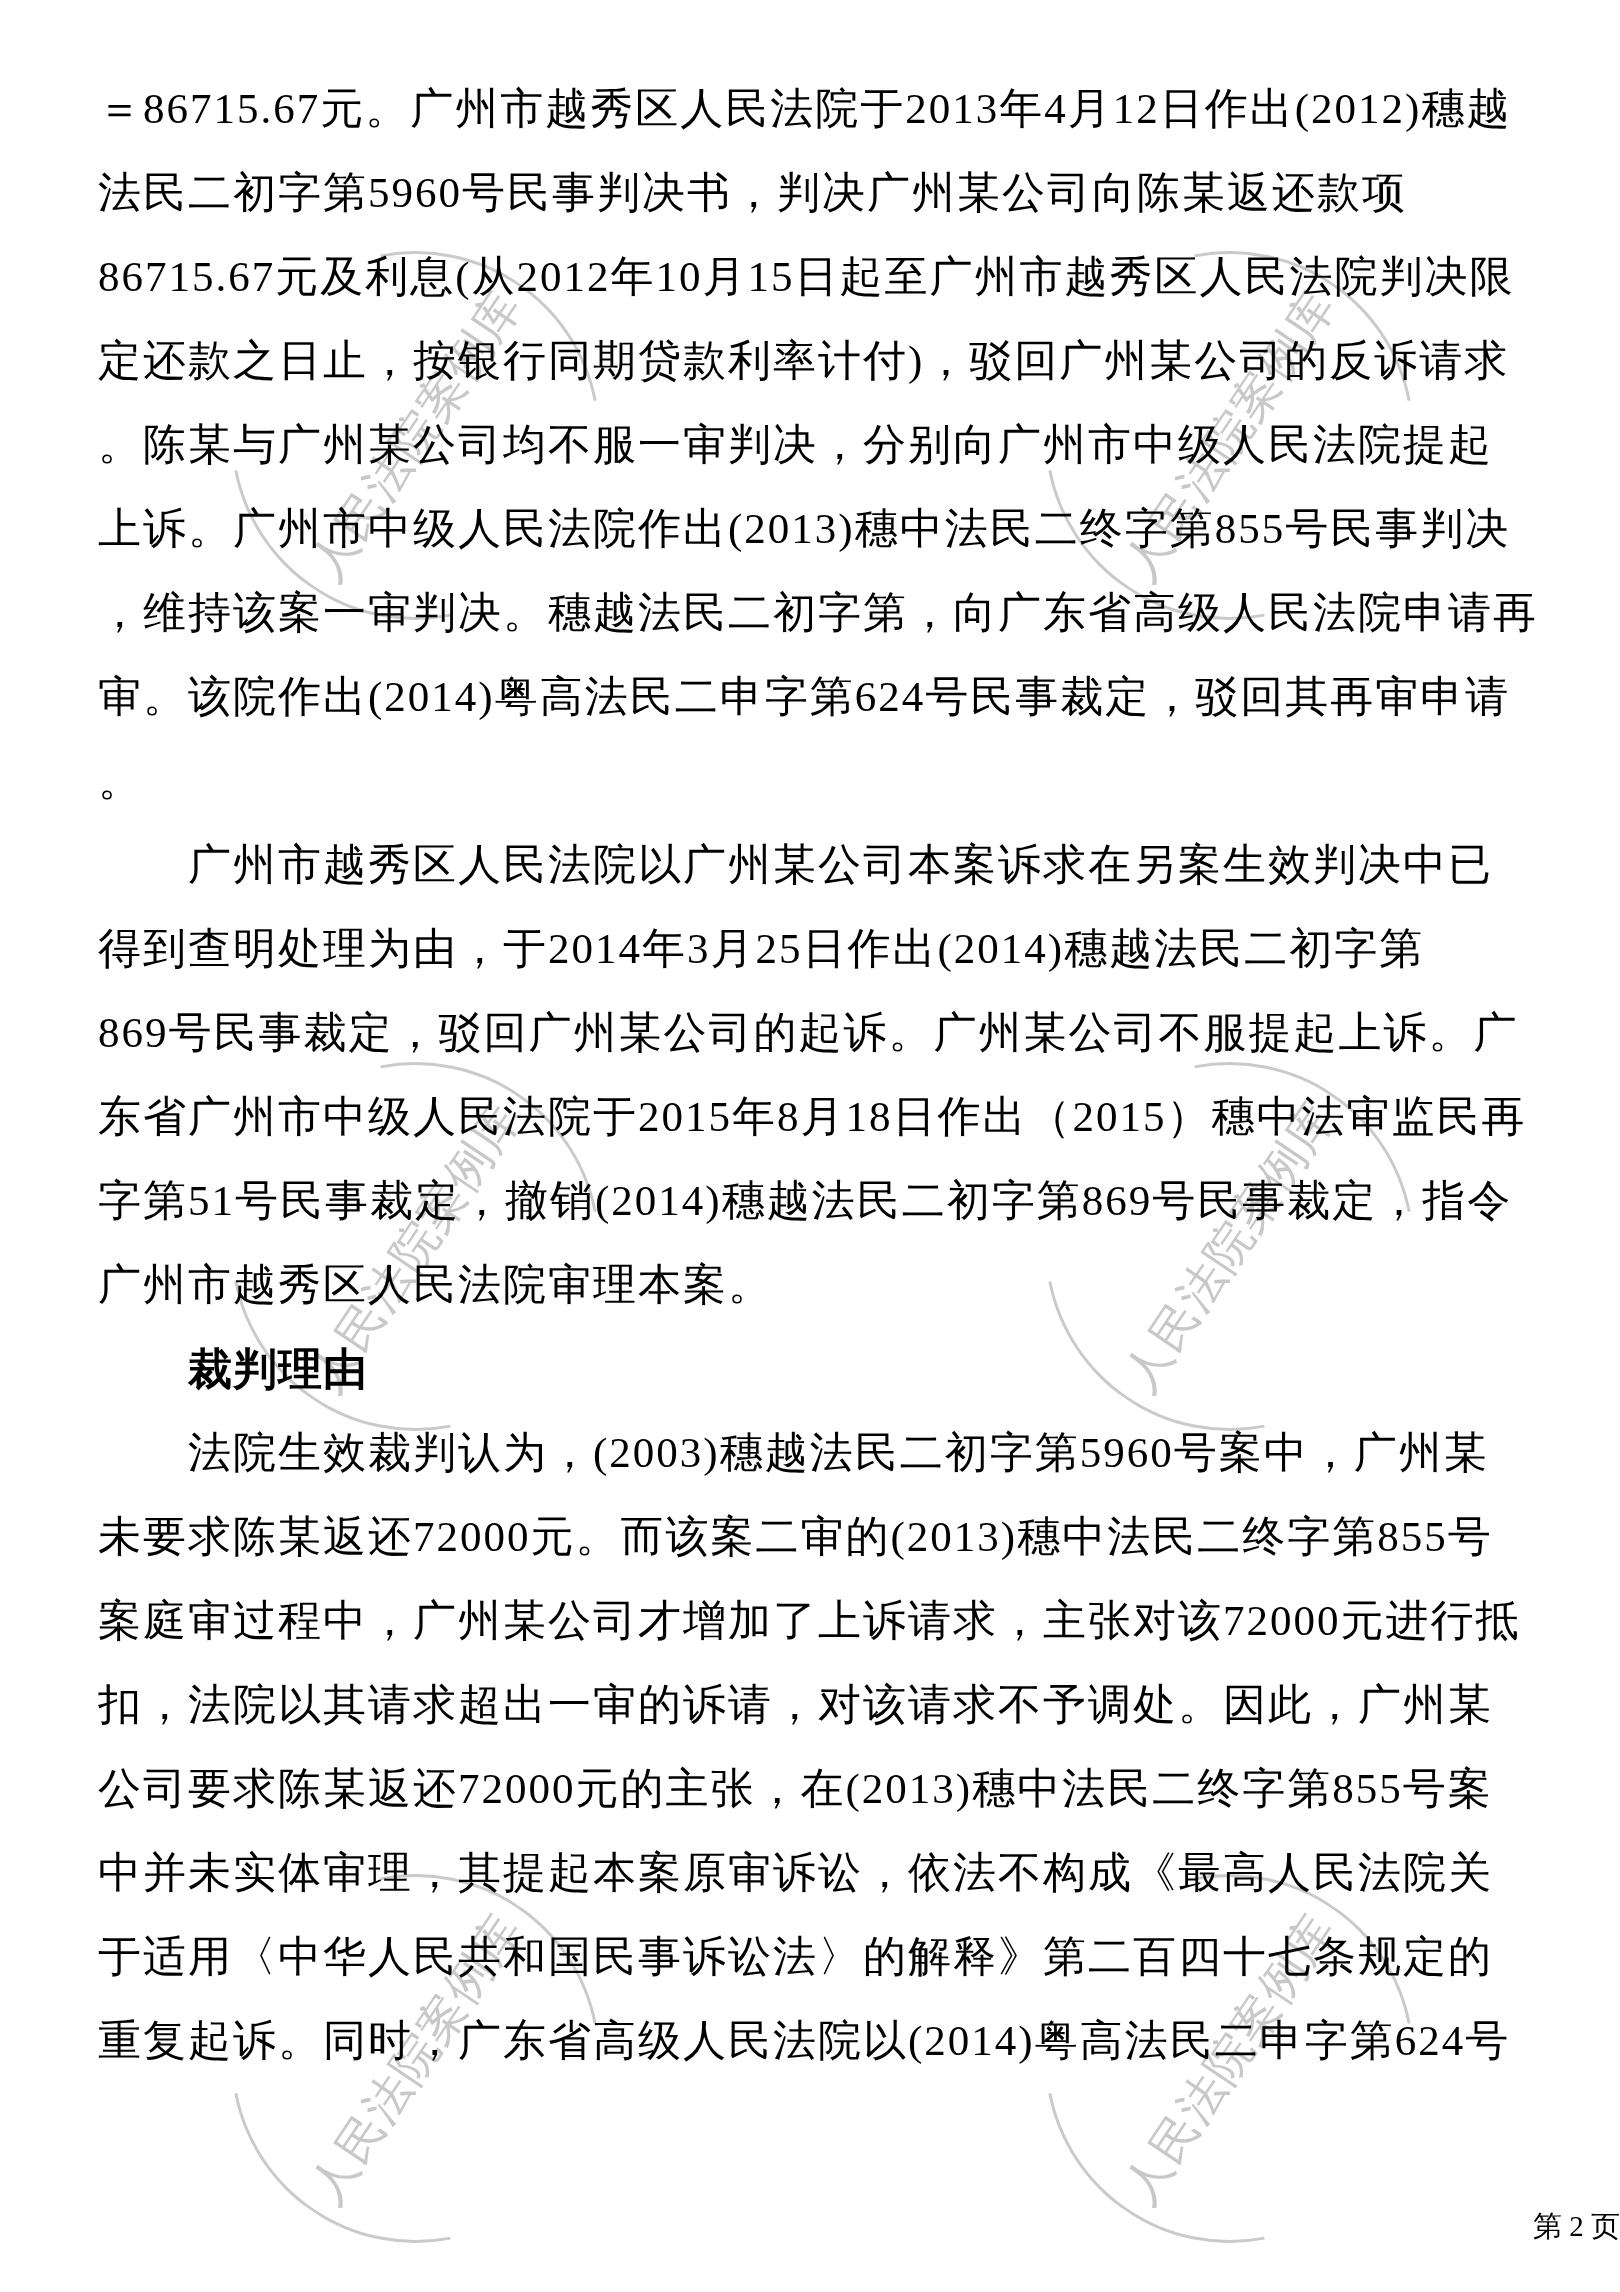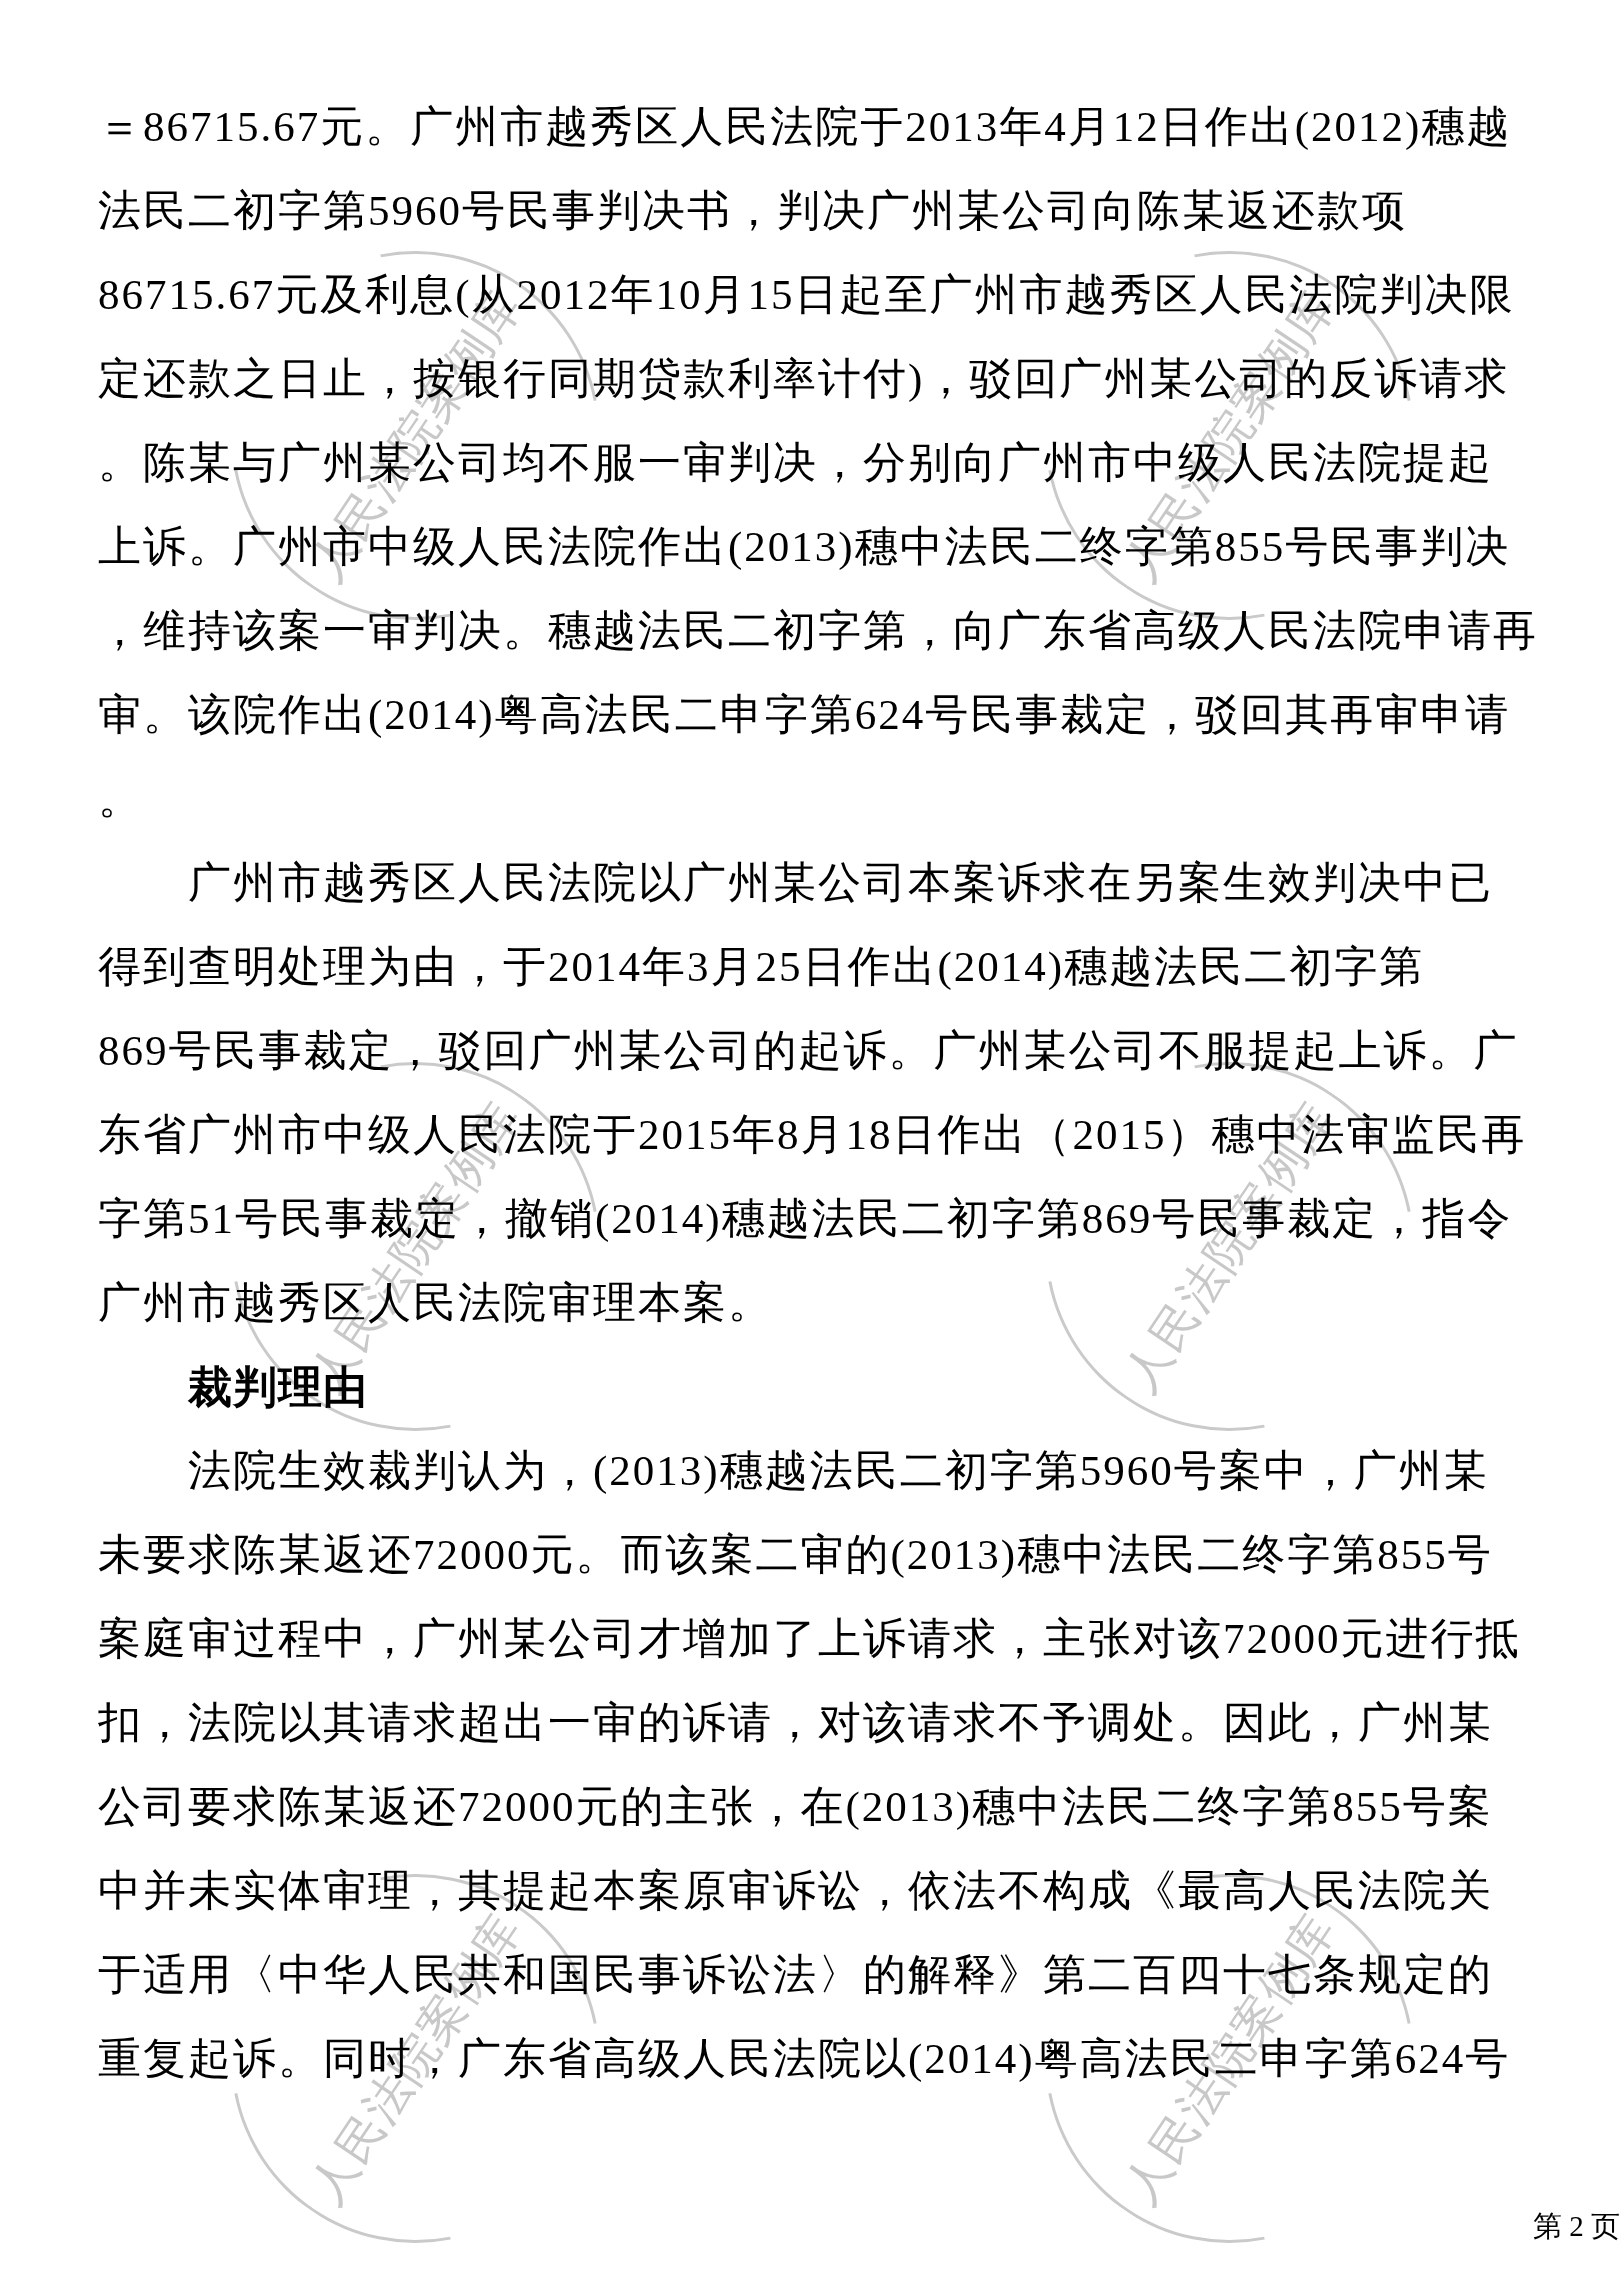--- a/index.html
+++ b/index.html
@@ -40,21 +40,21 @@
     font-size: 47px;
     letter-spacing: 1px;
     color: #c8c8c8;
     font-family: "Liberation Serif", "DejaVu Serif", serif;
   }
 
   
   .text-block {
     position: absolute;
     left: 98px;
-    top: 85px;
+    top: 67px;
     width: 1426px;
     z-index: 1;
   }
   .line {
     height: 84px;
     line-height: 84px;
     font-size: 43px;
     letter-spacing: 2px;
     color: #000000;
     white-space: nowrap;
@@ -118,21 +118,21 @@
       <div class="line">，维持该案一审判决。穗越法民二初字第，向广东省高级人民法院申请再</div>
       <div class="line">审。该院作出(2014)粤高法民二申字第624号民事裁定，驳回其再审申请</div>
       <div class="line">。</div>
       <div class="line indent">广州市越秀区人民法院以广州某公司本案诉求在另案生效判决中已</div>
       <div class="line">得到查明处理为由，于2014年3月25日作出(2014)穗越法民二初字第</div>
       <div class="line">869号民事裁定，驳回广州某公司的起诉。广州某公司不服提起上诉。广</div>
       <div class="line">东省广州市中级人民法院于2015年8月18日作出（2015）穗中法审监民再</div>
       <div class="line">字第51号民事裁定，撤销(2014)穗越法民二初字第869号民事裁定，指令</div>
       <div class="line">广州市越秀区人民法院审理本案。</div>
       <div class="line indent heading">裁判理由</div>
-      <div class="line indent">法院生效裁判认为，(2013)穗越法民二初字第5960号案中，广州某</div>
+      <div class="line indent">法院生效裁判认为，(2003)穗越法民二初字第5960号案中，广州某</div>
       <div class="line">未要求陈某返还72000元。而该案二审的(2013)穗中法民二终字第855号</div>
       <div class="line">案庭审过程中，广州某公司才增加了上诉请求，主张对该72000元进行抵</div>
       <div class="line">扣，法院以其请求超出一审的诉请，对该请求不予调处。因此，广州某</div>
       <div class="line">公司要求陈某返还72000元的主张，在(2013)穗中法民二终字第855号案</div>
       <div class="line">中并未实体审理，其提起本案原审诉讼，依法不构成《最高人民法院关</div>
       <div class="line">于适用〈中华人民共和国民事诉讼法〉的解释》第二百四十七条规定的</div>
       <div class="line">重复起诉。同时，广东省高级人民法院以(2014)粤高法民二申字第624号</div>
     </div>
 
   <div class="footer">第 2 页</div>

